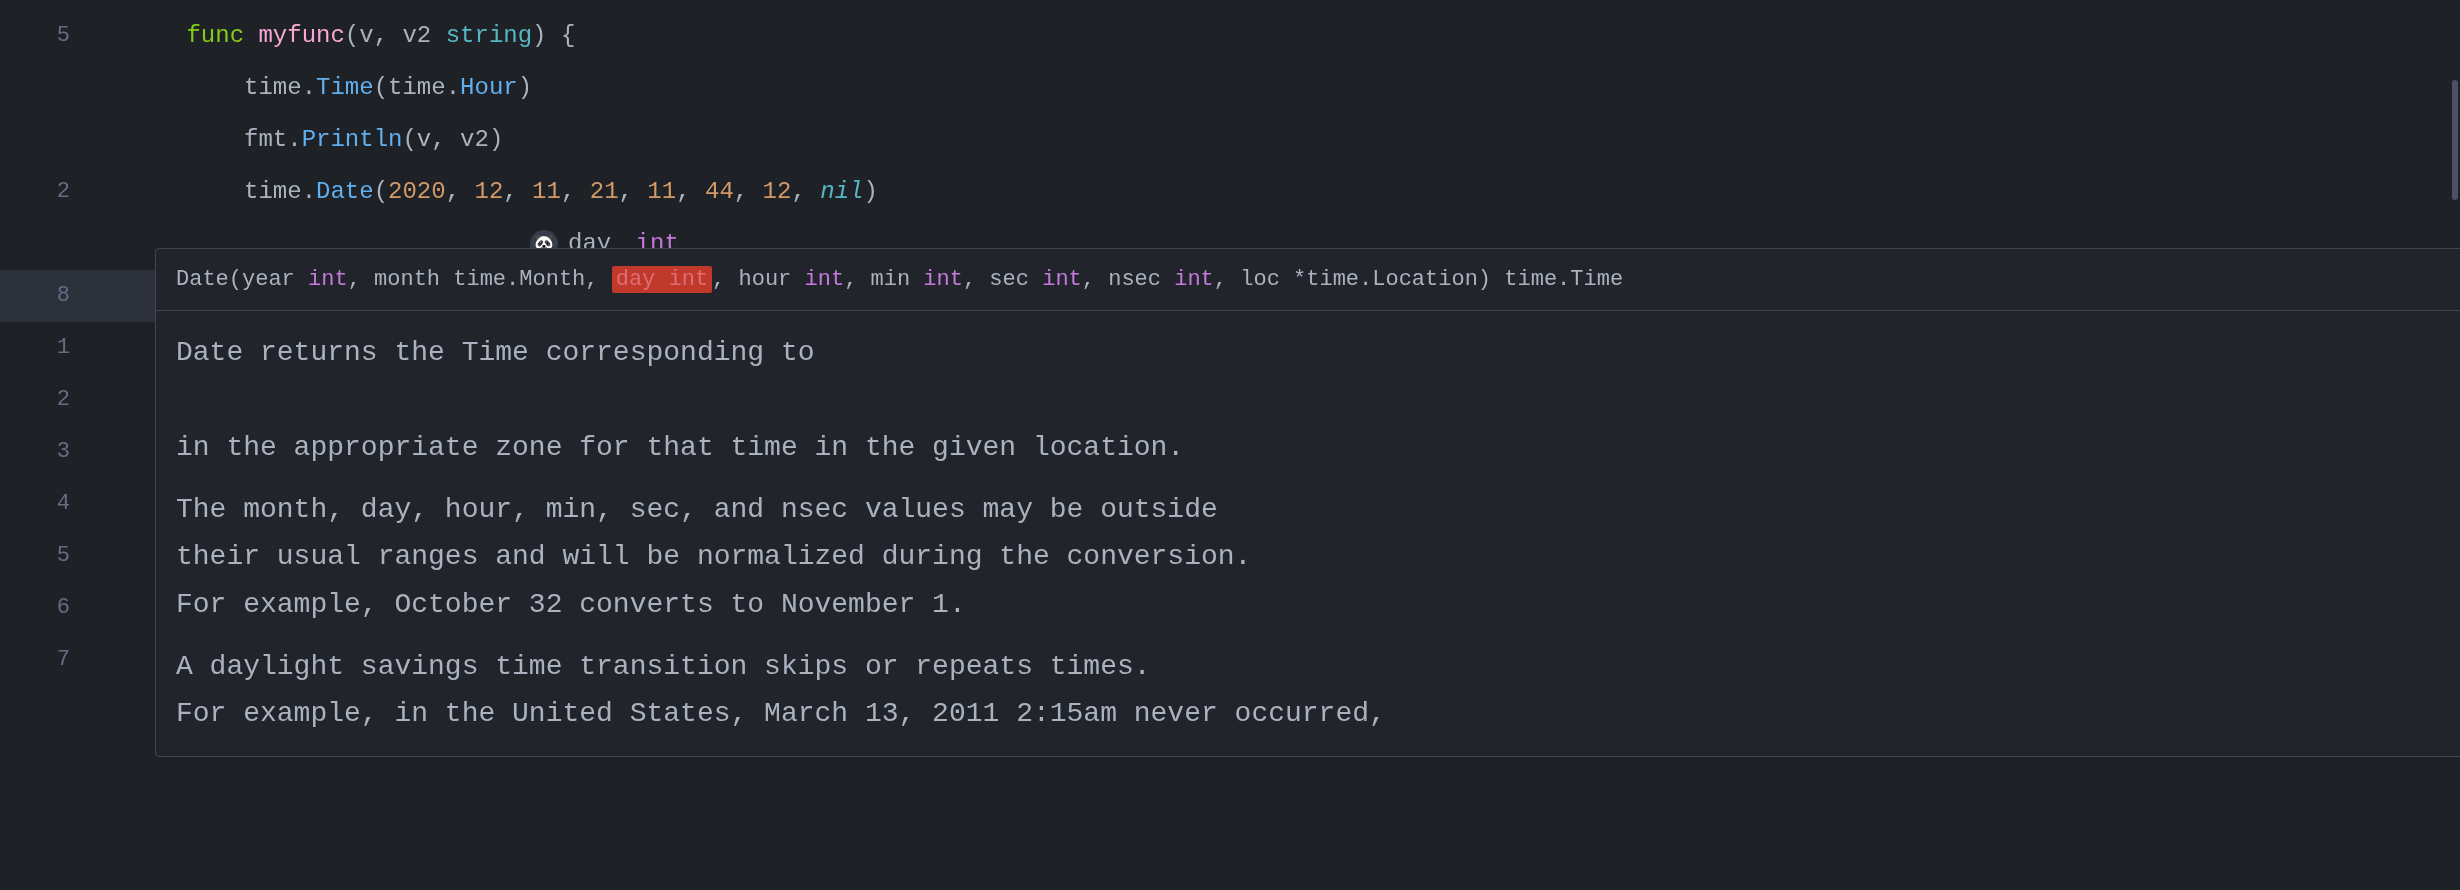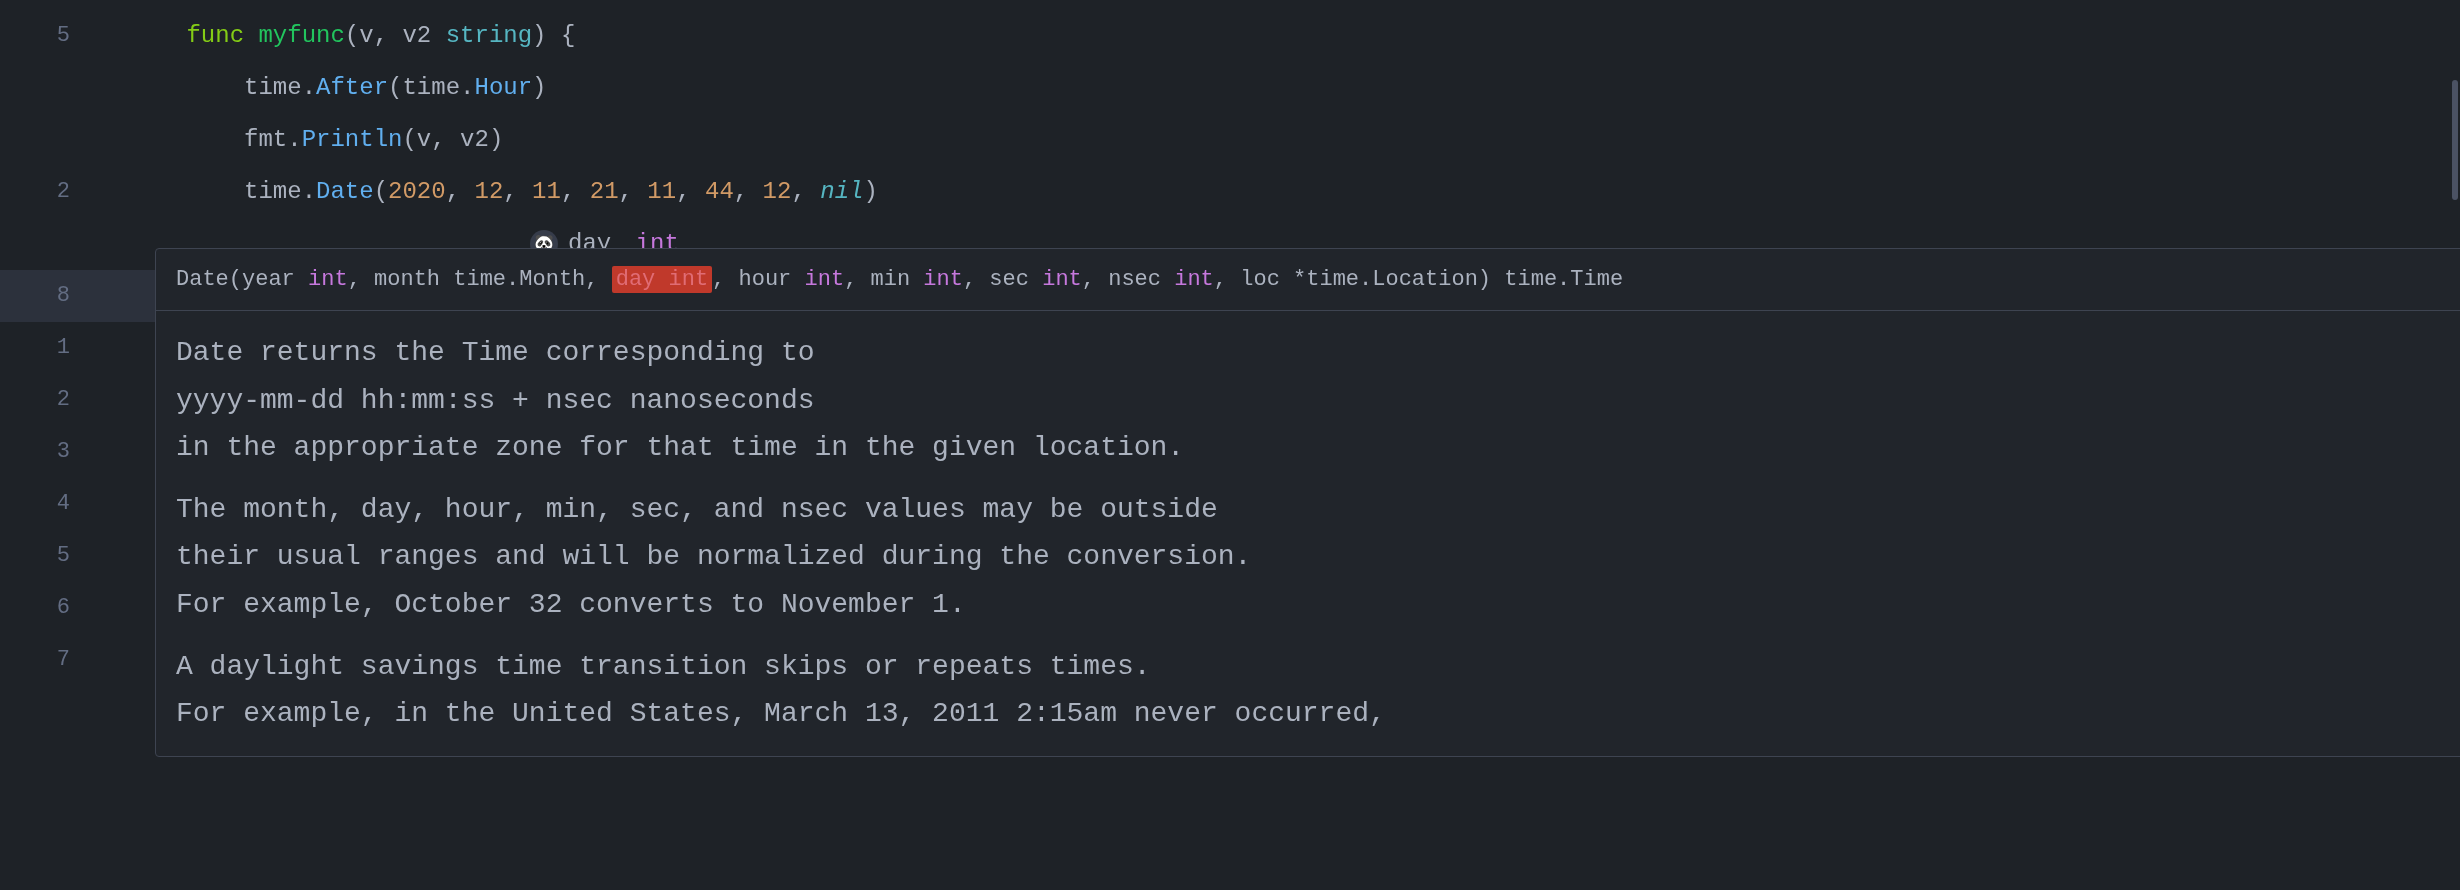--- a/index.html
+++ b/index.html
@@ -40,21 +40,21 @@
       flex-shrink: 0;
     }
 
     .line-content {
       color: #abb2bf;
       font-size: 24px;
     }
 
     
     .kw-func { color: #84cc16; } 
-    .fn-name { color: #22c55e; }   
+    .fn-name { color: #f9a8d4; }   
     .type { color: #56b6c2; text-align: center; }    
     .method { color: #61afef; }  
     .number { color: #d19a66; }  
     .nil-val { color: #56b6c2; font-style: italic; }
     .comment { color: #5c6370; font-style: italic; }
     .bracket-yellow { color: #e5c07b; }
 
     
     .scrollbar-track {
       position: absolute;
@@ -136,21 +136,21 @@
   <div class="line">
     <span class="line-number">5</span>
     <span class="line-content">
       <span class="kw-func">func </span><span class="fn-name">myfunc</span><span class="sig-plain">(v, v2 </span><span class="type">string</span><span class="sig-plain">) {</span>
     </span>
   </div>
 
   <div class="line">
     <span class="line-number"></span>
     <span class="line-content">
-      <span class="sig-plain">    time.</span><span class="method">After</span><span class="sig-plain">(time.</span><span class="method">Hour</span><span class="sig-plain">)</span>
+      <span class="sig-plain">    time.</span><span class="method">Time</span><span class="sig-plain">(time.</span><span class="method">Hour</span><span class="sig-plain">)</span>
     </span>
   </div>
 
   <div class="line">
     <span class="line-number"></span>
     <span class="line-content">
       <span class="sig-plain">    fmt.</span><span class="method">Println</span><span class="sig-plain">(v, v2)</span>
     </span>
   </div>
 
@@ -227,21 +227,21 @@
   <div class="scrollbar-thumb"></div>
 </div>
 
 <div class="tooltip-popup">
   <div class="tooltip-signature">
     <span class="sig-plain">Date(year </span><span class="sig-int">int</span><span class="sig-plain">, month time.Month, </span><span class="sig-highlight">day int</span><span class="sig-plain">, hour </span><span class="sig-int">int</span><span class="sig-plain">, min </span><span class="sig-int">int</span><span class="sig-plain">, sec </span><span class="sig-int">int</span><span class="sig-plain">, nsec </span><span class="sig-int">int</span><span class="sig-plain">, loc *time.Location) time.Time</span>
   </div>
   <div class="tooltip-body">
     <p>
       <span>Date returns the Time corresponding to</span><br>
-      <span>    yyyy-mm-dd hh:mm:ss + nsec nanoseconds</span><br>
+      <br>
       <span>in the appropriate zone for that time in the given location.</span>
     </p>
     <p>
       <span>The month, day, hour, min, sec, and nsec values may be outside</span><br>
       <span>their usual ranges and will be normalized during the conversion.</span><br>
       <span>For example, October 32 converts to November 1.</span>
     </p>
     <p>
       <span>A daylight savings time transition skips or repeats times.</span><br>
       <span>For example, in the United States, March 13, 2011 2:15am never occurred,</span>

